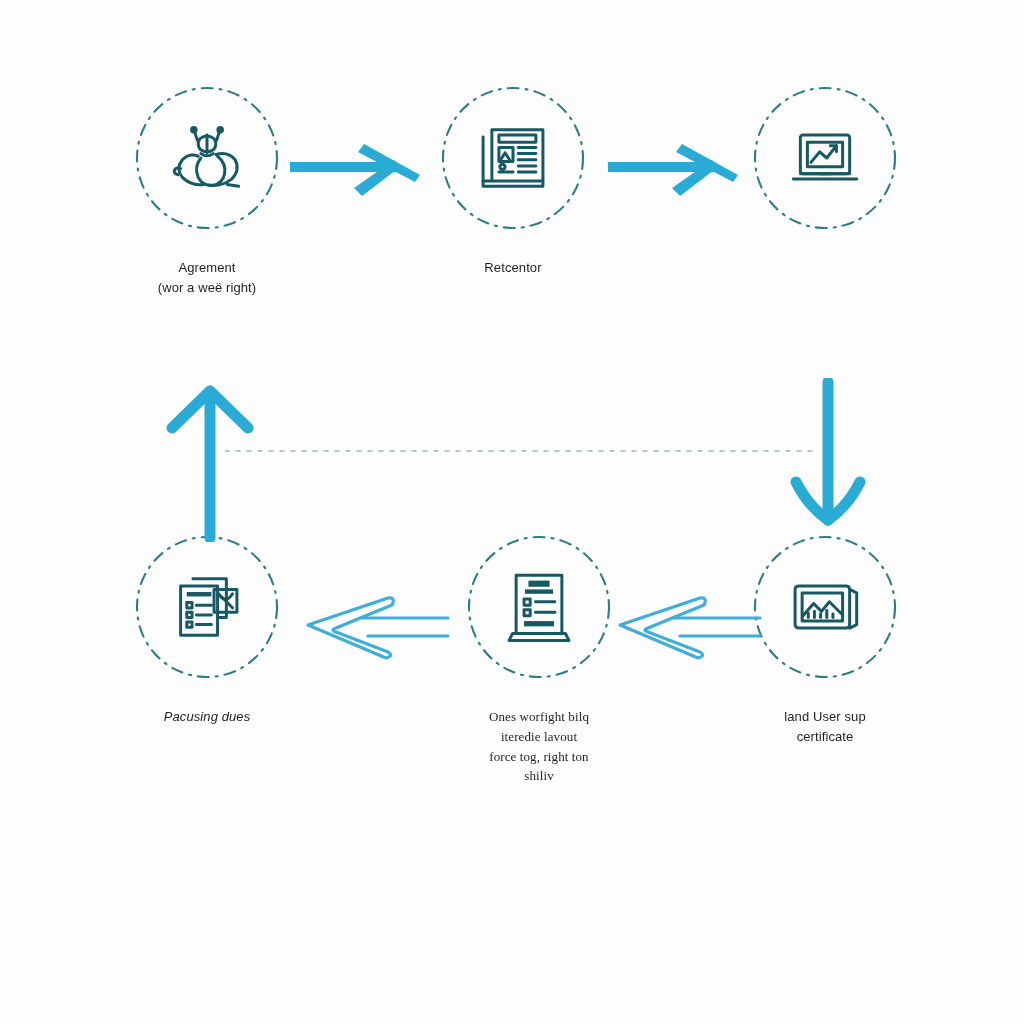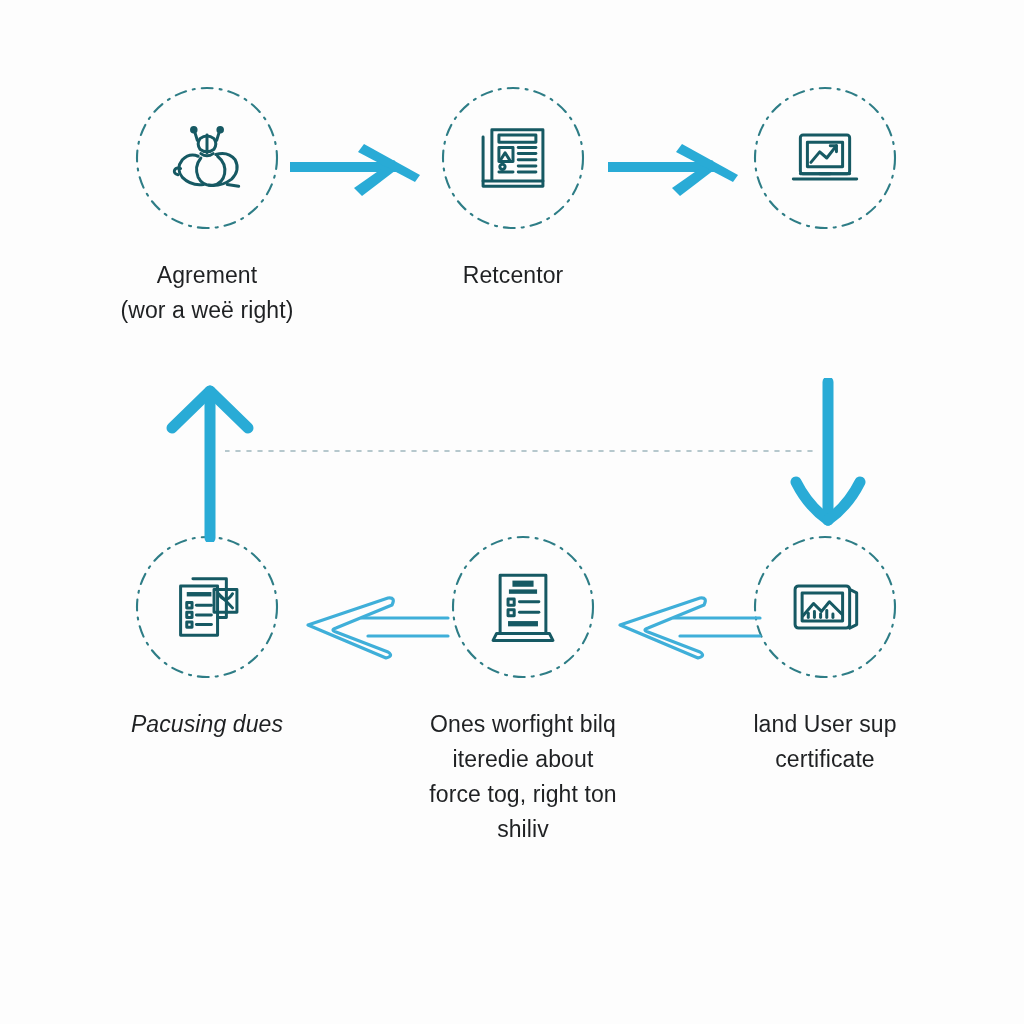--- a/index.html
+++ b/index.html
@@ -40,36 +40,36 @@
   .node-icon {
     position: absolute;
     left: 50%;
     top: 50%;
     transform: translate(-50%, -50%);
     width: 88px;
     height: 88px;
   }
   .node-label {
     margin-top: 26px;
-    font-size: 23px;
+    font-size: 13px;
     line-height: 1.52;
     color: #1f2123;
     letter-spacing: 0.1px;
     font-weight: 400;
   }
   .node-label .ln {
     display: block;
   }
 
   
   #node-agreement      { left: 92px;  top: 84px;  }
   #node-retcentor      { left: 398px; top: 84px;  }
   #node-documents      { left: 710px; top: 84px;  }
   #node-pacusing       { left: 92px;  top: 533px; font-style: italic; }
-  #node-ones-worfight  { left: 408px; top: 533px; }
+  #node-ones-worfight  { left: 424px; top: 533px; font-family: Liberation Serif, serif; }
   #node-land-user      { left: 710px; top: 533px; }
 
   
   .connector {
     position: absolute;
   }
   #arrow-top-1    { left: 288px; top: 118px; }
   #arrow-top-2    { left: 606px; top: 118px; }
   #arrow-down     { left: 778px; top: 378px; }
   #arrow-up       { left: 160px; top: 382px; }
@@ -197,21 +197,21 @@
           <path d="M46 44 L68 44"></path>
           <rect x="33" y="53" width="7" height="7"></rect>
           <path d="M46 56 L68 56"></path>
           <rect x="33" y="66" width="34" height="6" fill="#165963" stroke="none"></rect>
           <path d="M20 80 L80 80 L84 88 L16 88 Z"></path>
         </g>
       </svg>
     </div>
     <div class="node-label">
       <span class="ln">Ones worfight bilq</span>
-      <span class="ln">iteredie about</span>
+      <span class="ln">iteredie lavout</span>
       <span class="ln">force tog, right ton</span>
       <span class="ln">shiliv</span>
     </div>
   </div>
 
   <div class="node" id="node-land-user">
     <div class="node-circle">
       <svg class="ring" width="148" height="148" viewBox="0 0 148 148">
         <circle cx="74" cy="74" r="70" fill="none" stroke="#2E7D86" stroke-width="2.1" stroke-linecap="round" stroke-dasharray="11 7 2 7"></circle>
       </svg>

